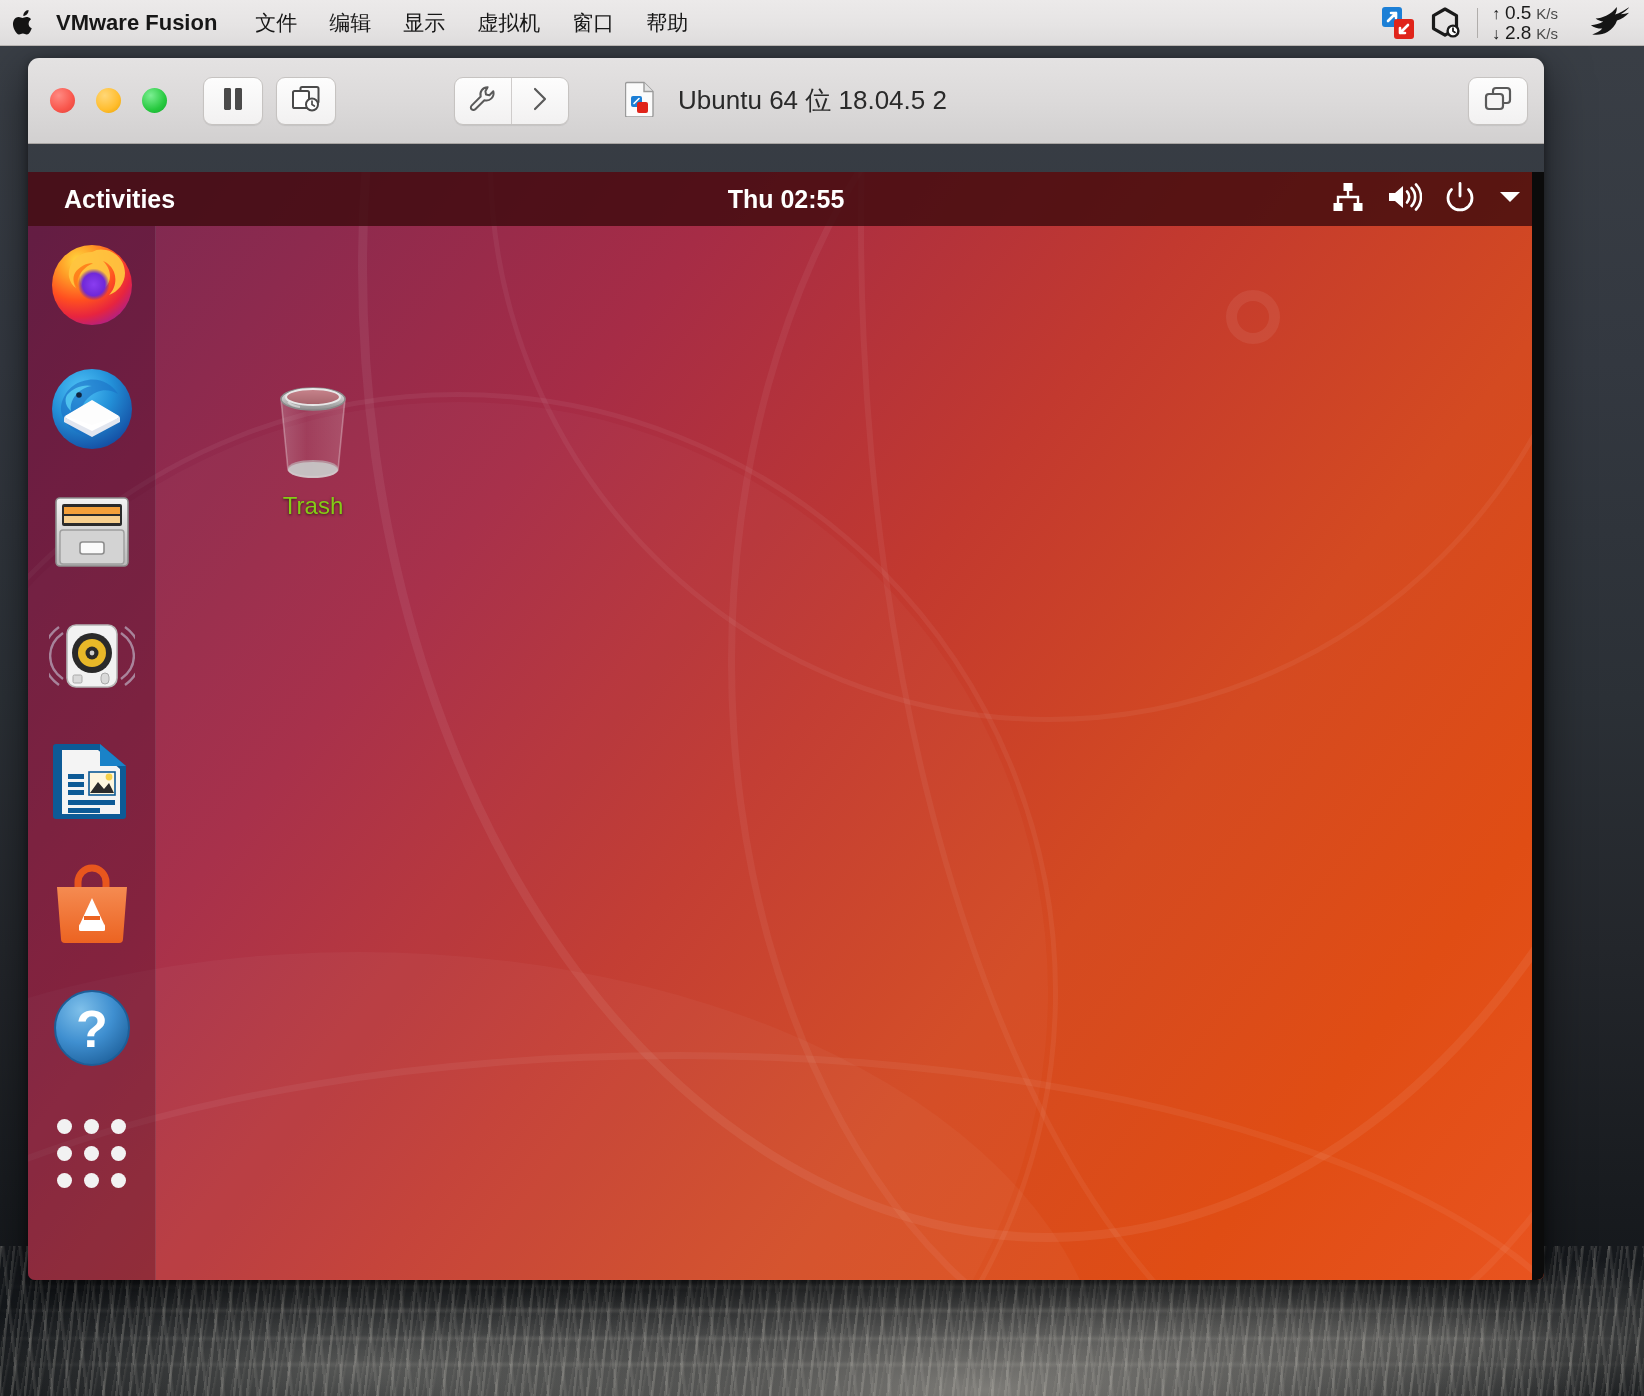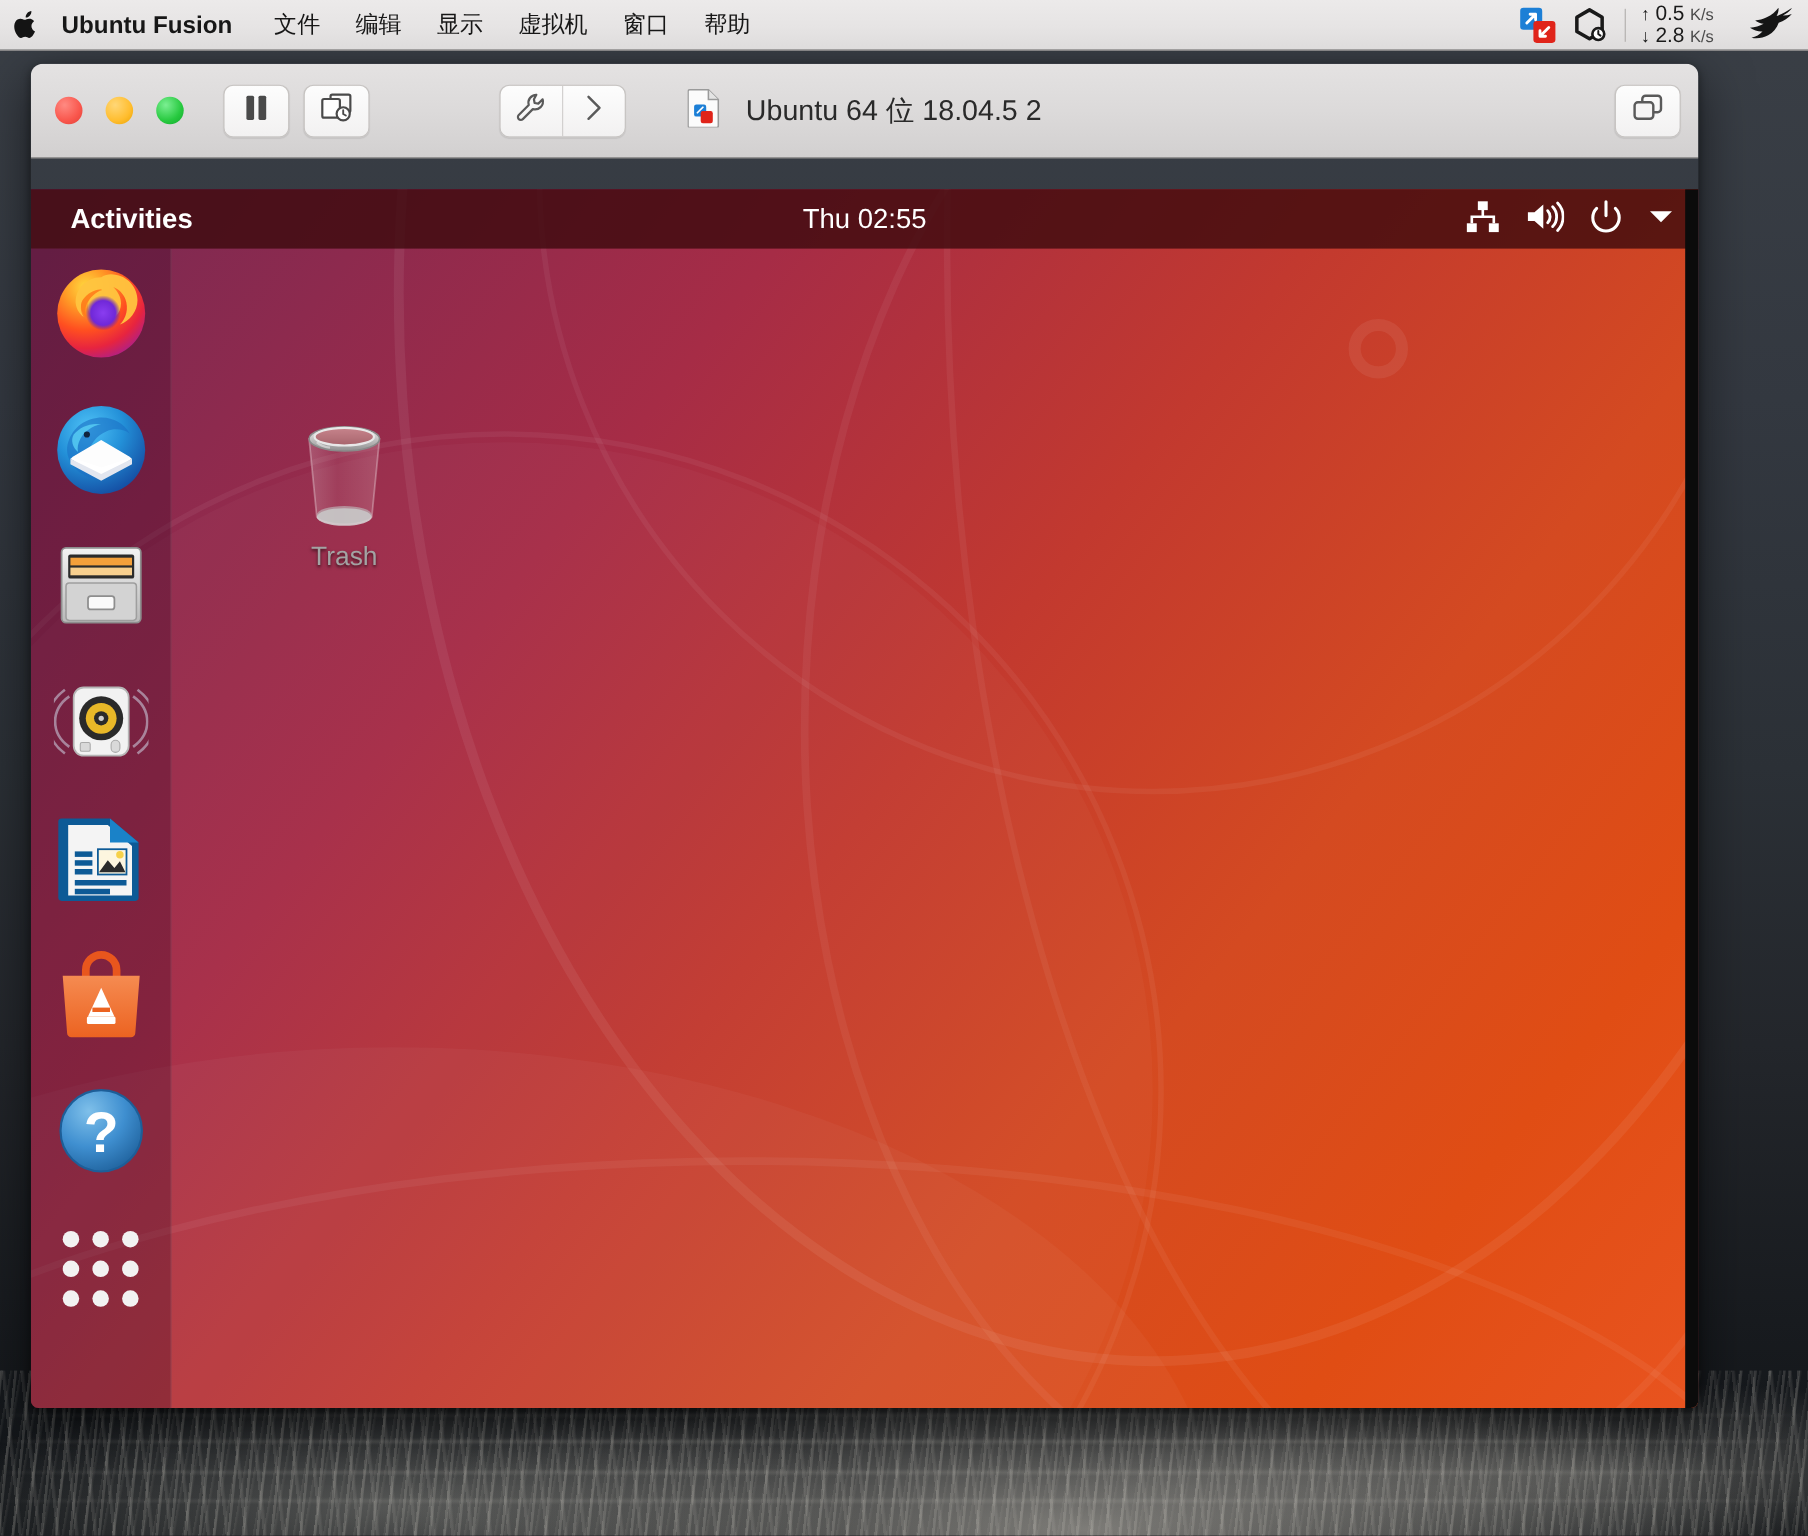--- a/index.html
+++ b/index.html
@@ -138,21 +138,21 @@
     background:rgba(60,10,12,0.80);
     display:flex; align-items:center; padding:0 22px;
     z-index:12;
   }
   #topbar .activities {
     color:#ffffff; font-size:25px; font-weight:bold; padding:4px 14px;
     border-radius:5px;
   }
   #topbar .clock {
     position:absolute; left:0; right:0; text-align:center;
-    color:#ffffff; font-size:25px; font-weight:normal; pointer-events:none;
+    color:#ffffff; font-size:25px; font-weight:bold; pointer-events:none;
   }
   #topbar .trayright {
     margin-left:auto; display:flex; align-items:center; gap:22px; z-index:3;
   }
 
   
   #dock {
     position:absolute; left:0; top:54px; bottom:0; width:128px;
     background:rgba(44,0,30,0.28);
     border-right:1px solid rgba(255,255,255,0.10);
@@ -172,21 +172,21 @@
     gap:9px; align-items:center; justify-items:center;
   }
   #showapps i { width:15px; height:15px; border-radius:50%; background:#f2f2f2; display:block; }
 
   
   #trash {
     position:absolute; left:218px; top:210px; width:134px;
     display:flex; flex-direction:column; align-items:center; gap:6px; z-index:10;
   }
   #trash .tlabel {
-    color:#a3a3a3; font-size:24px;
+    color:#84cc16; font-size:24px;
     text-shadow:0 1px 3px rgba(0,0,0,0.65);
   }
   
   #guestpad {
     position:absolute; right:0; top:0; bottom:0; width:12px;
     background:#0b0b0b; z-index:14;
   }
   #bottombar {
     position:absolute; left:0; right:0; bottom:0; height:14px;
     background:#0b0b0b; z-index:14;
@@ -202,21 +202,21 @@
   <div class="ripple" style="bottom:30px;  opacity:.40;"></div>
   <div class="ripple" style="bottom:108px; opacity:.30;"></div>
 </div>
 
 <div id="menubar">
   <div class="apple">
     <svg width="22" height="26" viewBox="0 0 22 26" aria-hidden="true">
       <path fill="#141414" d="M15.2 4.1c.9-1.1 1.5-2.6 1.3-4.1-1.3.06-2.9.9-3.8 2-0.8 1-1.6 2.5-1.3 4 1.5.1 2.9-.75 3.8-1.9zM16.6 13.8c0-3 2.4-4.4 2.5-4.5-1.4-2-3.5-2.3-4.2-2.3-1.8-.2-3.5 1-4.4 1-0.9 0-2.3-1-3.8-1-2 .03-3.8 1.1-4.8 2.9-2 3.5-.5 8.8 1.5 11.7 1 1.4 2.2 3 3.7 2.9 1.5-.06 2-1 3.8-1 1.8 0 2.3 1 3.8.95 1.6-.03 2.6-1.4 3.5-2.8 1.1-1.6 1.6-3.2 1.6-3.3-.03-.02-3.1-1.2-3.2-4.6z"></path>
     </svg>
   </div>
-  <div class="mitem app">Ubuntu Fusion</div>
+  <div class="mitem app">VMware Fusion</div>
   <div class="mitem">文件</div>
   <div class="mitem">编辑</div>
   <div class="mitem">显示</div>
   <div class="mitem">虚拟机</div>
   <div class="mitem">窗口</div>
   <div class="mitem">帮助</div>
   <div class="spacer"></div>
 
   <div class="tray">
     <div class="trayicon">

